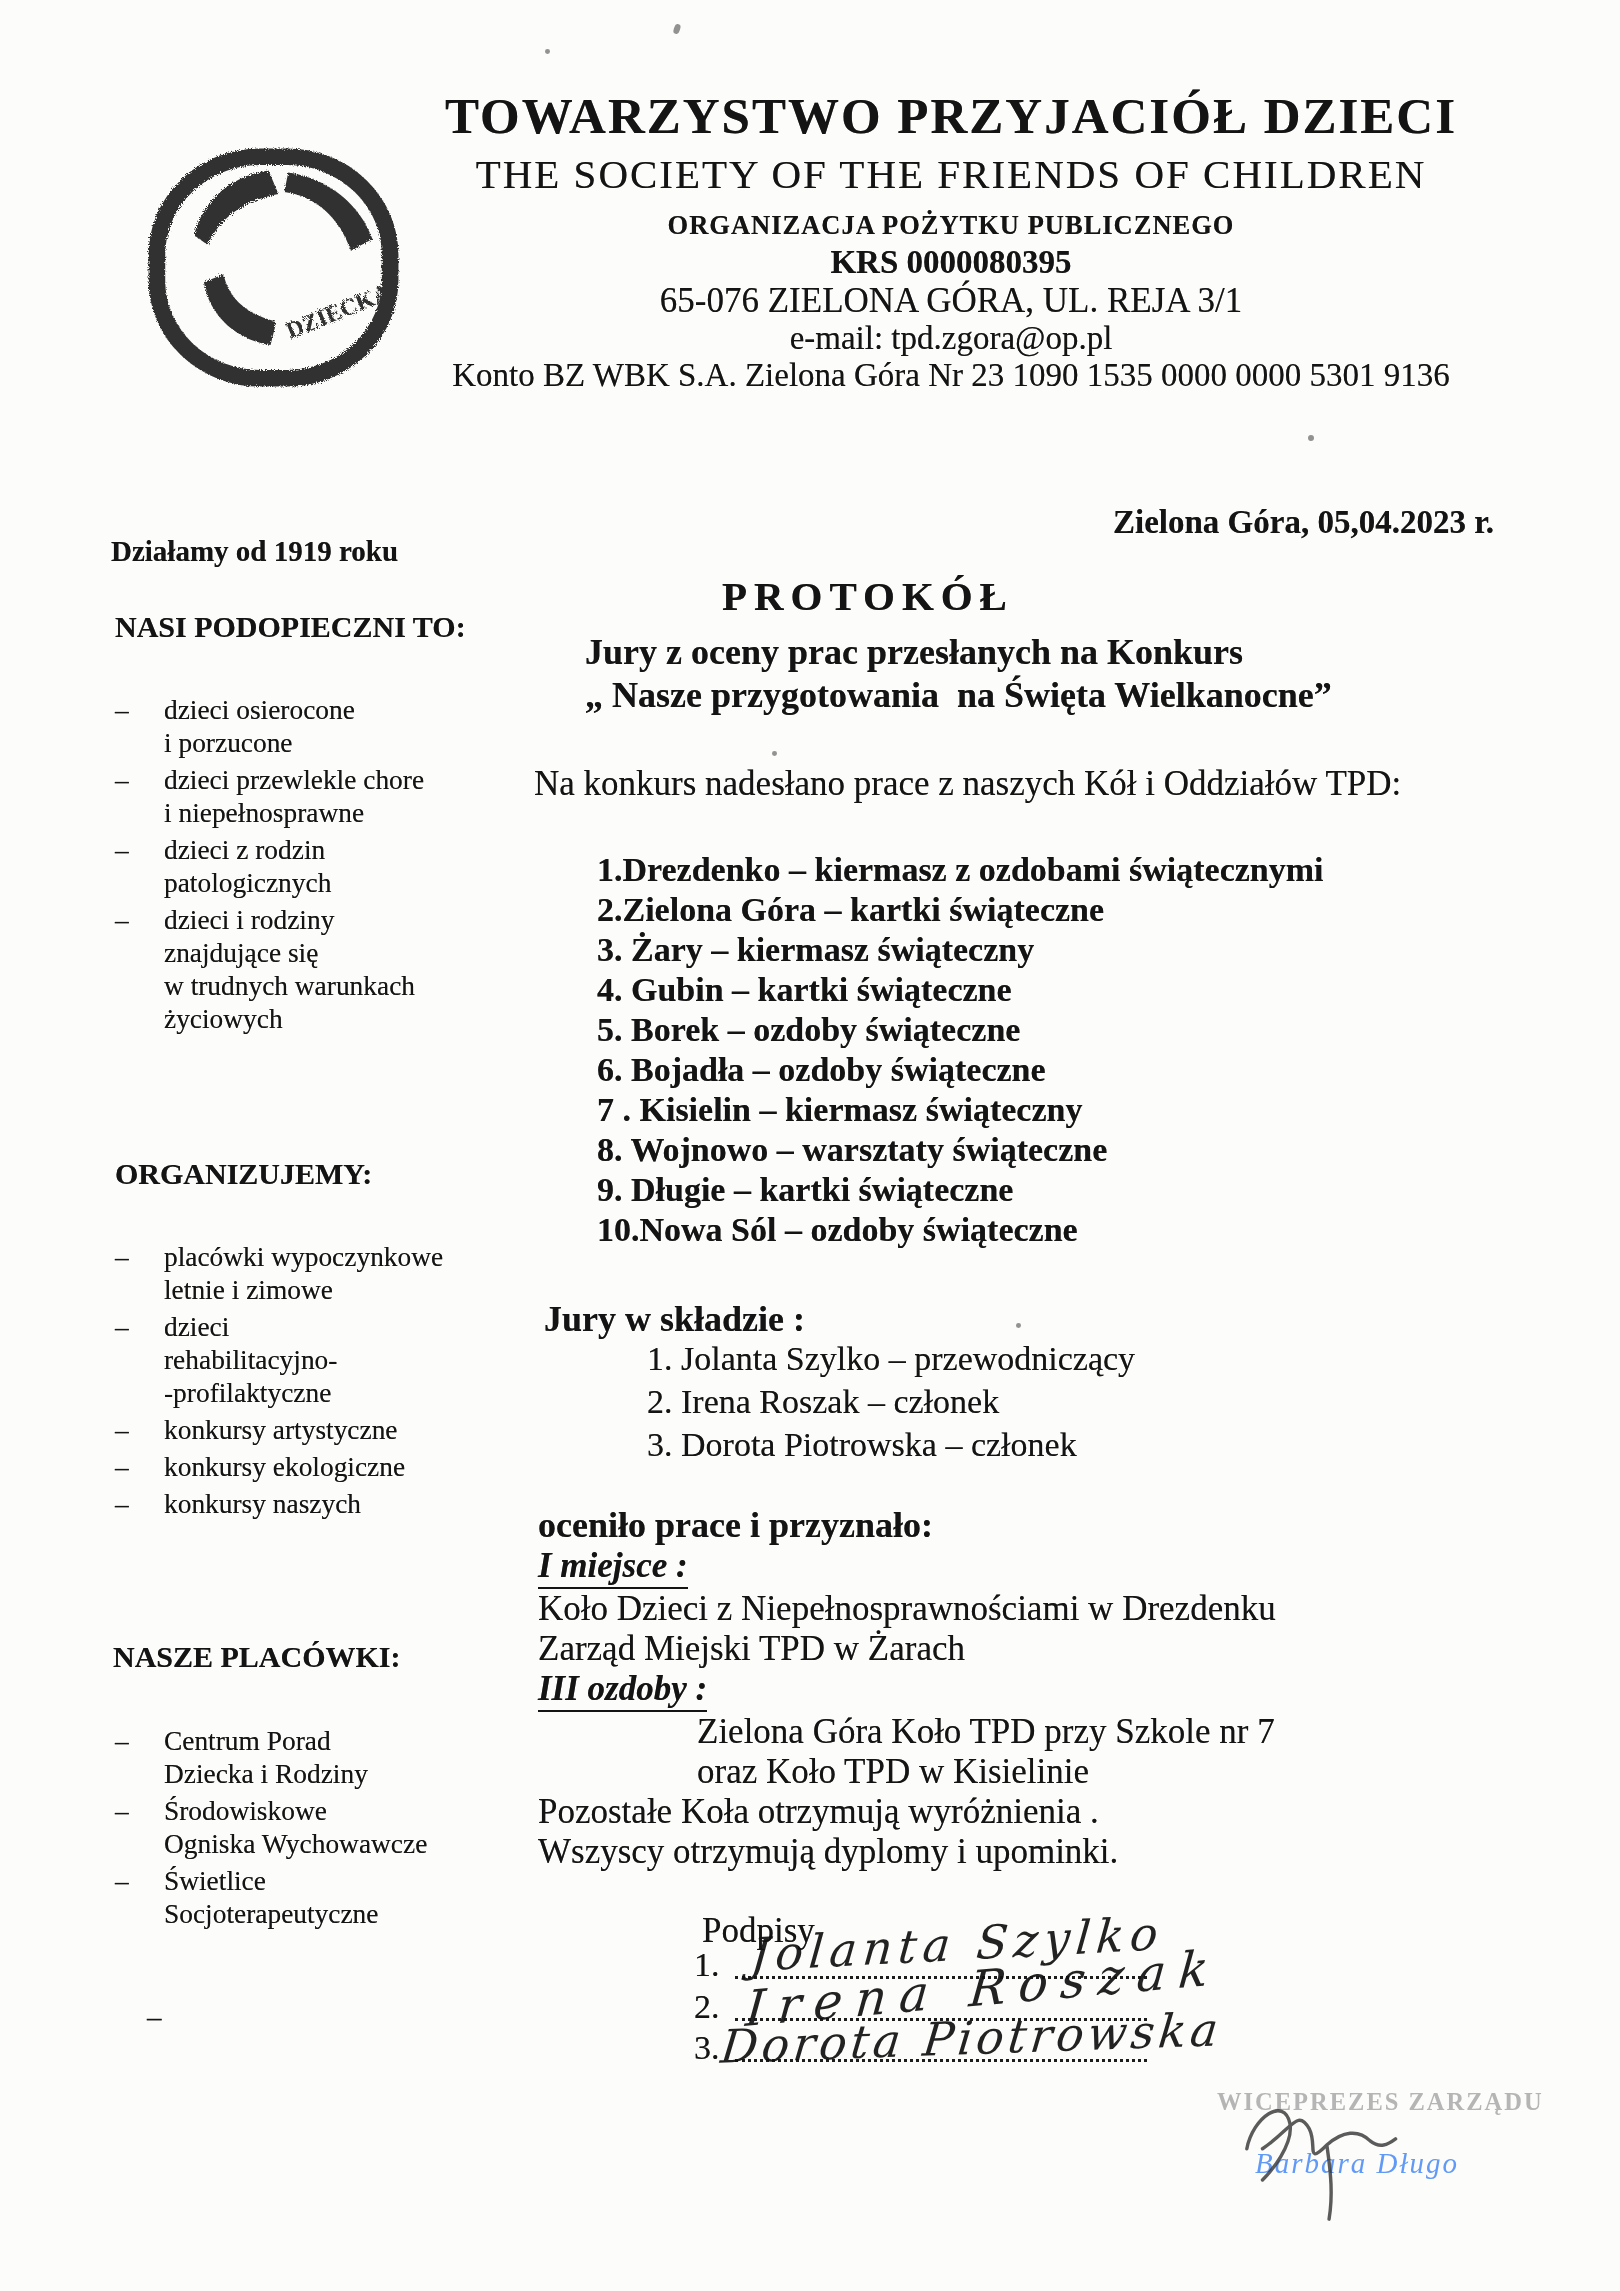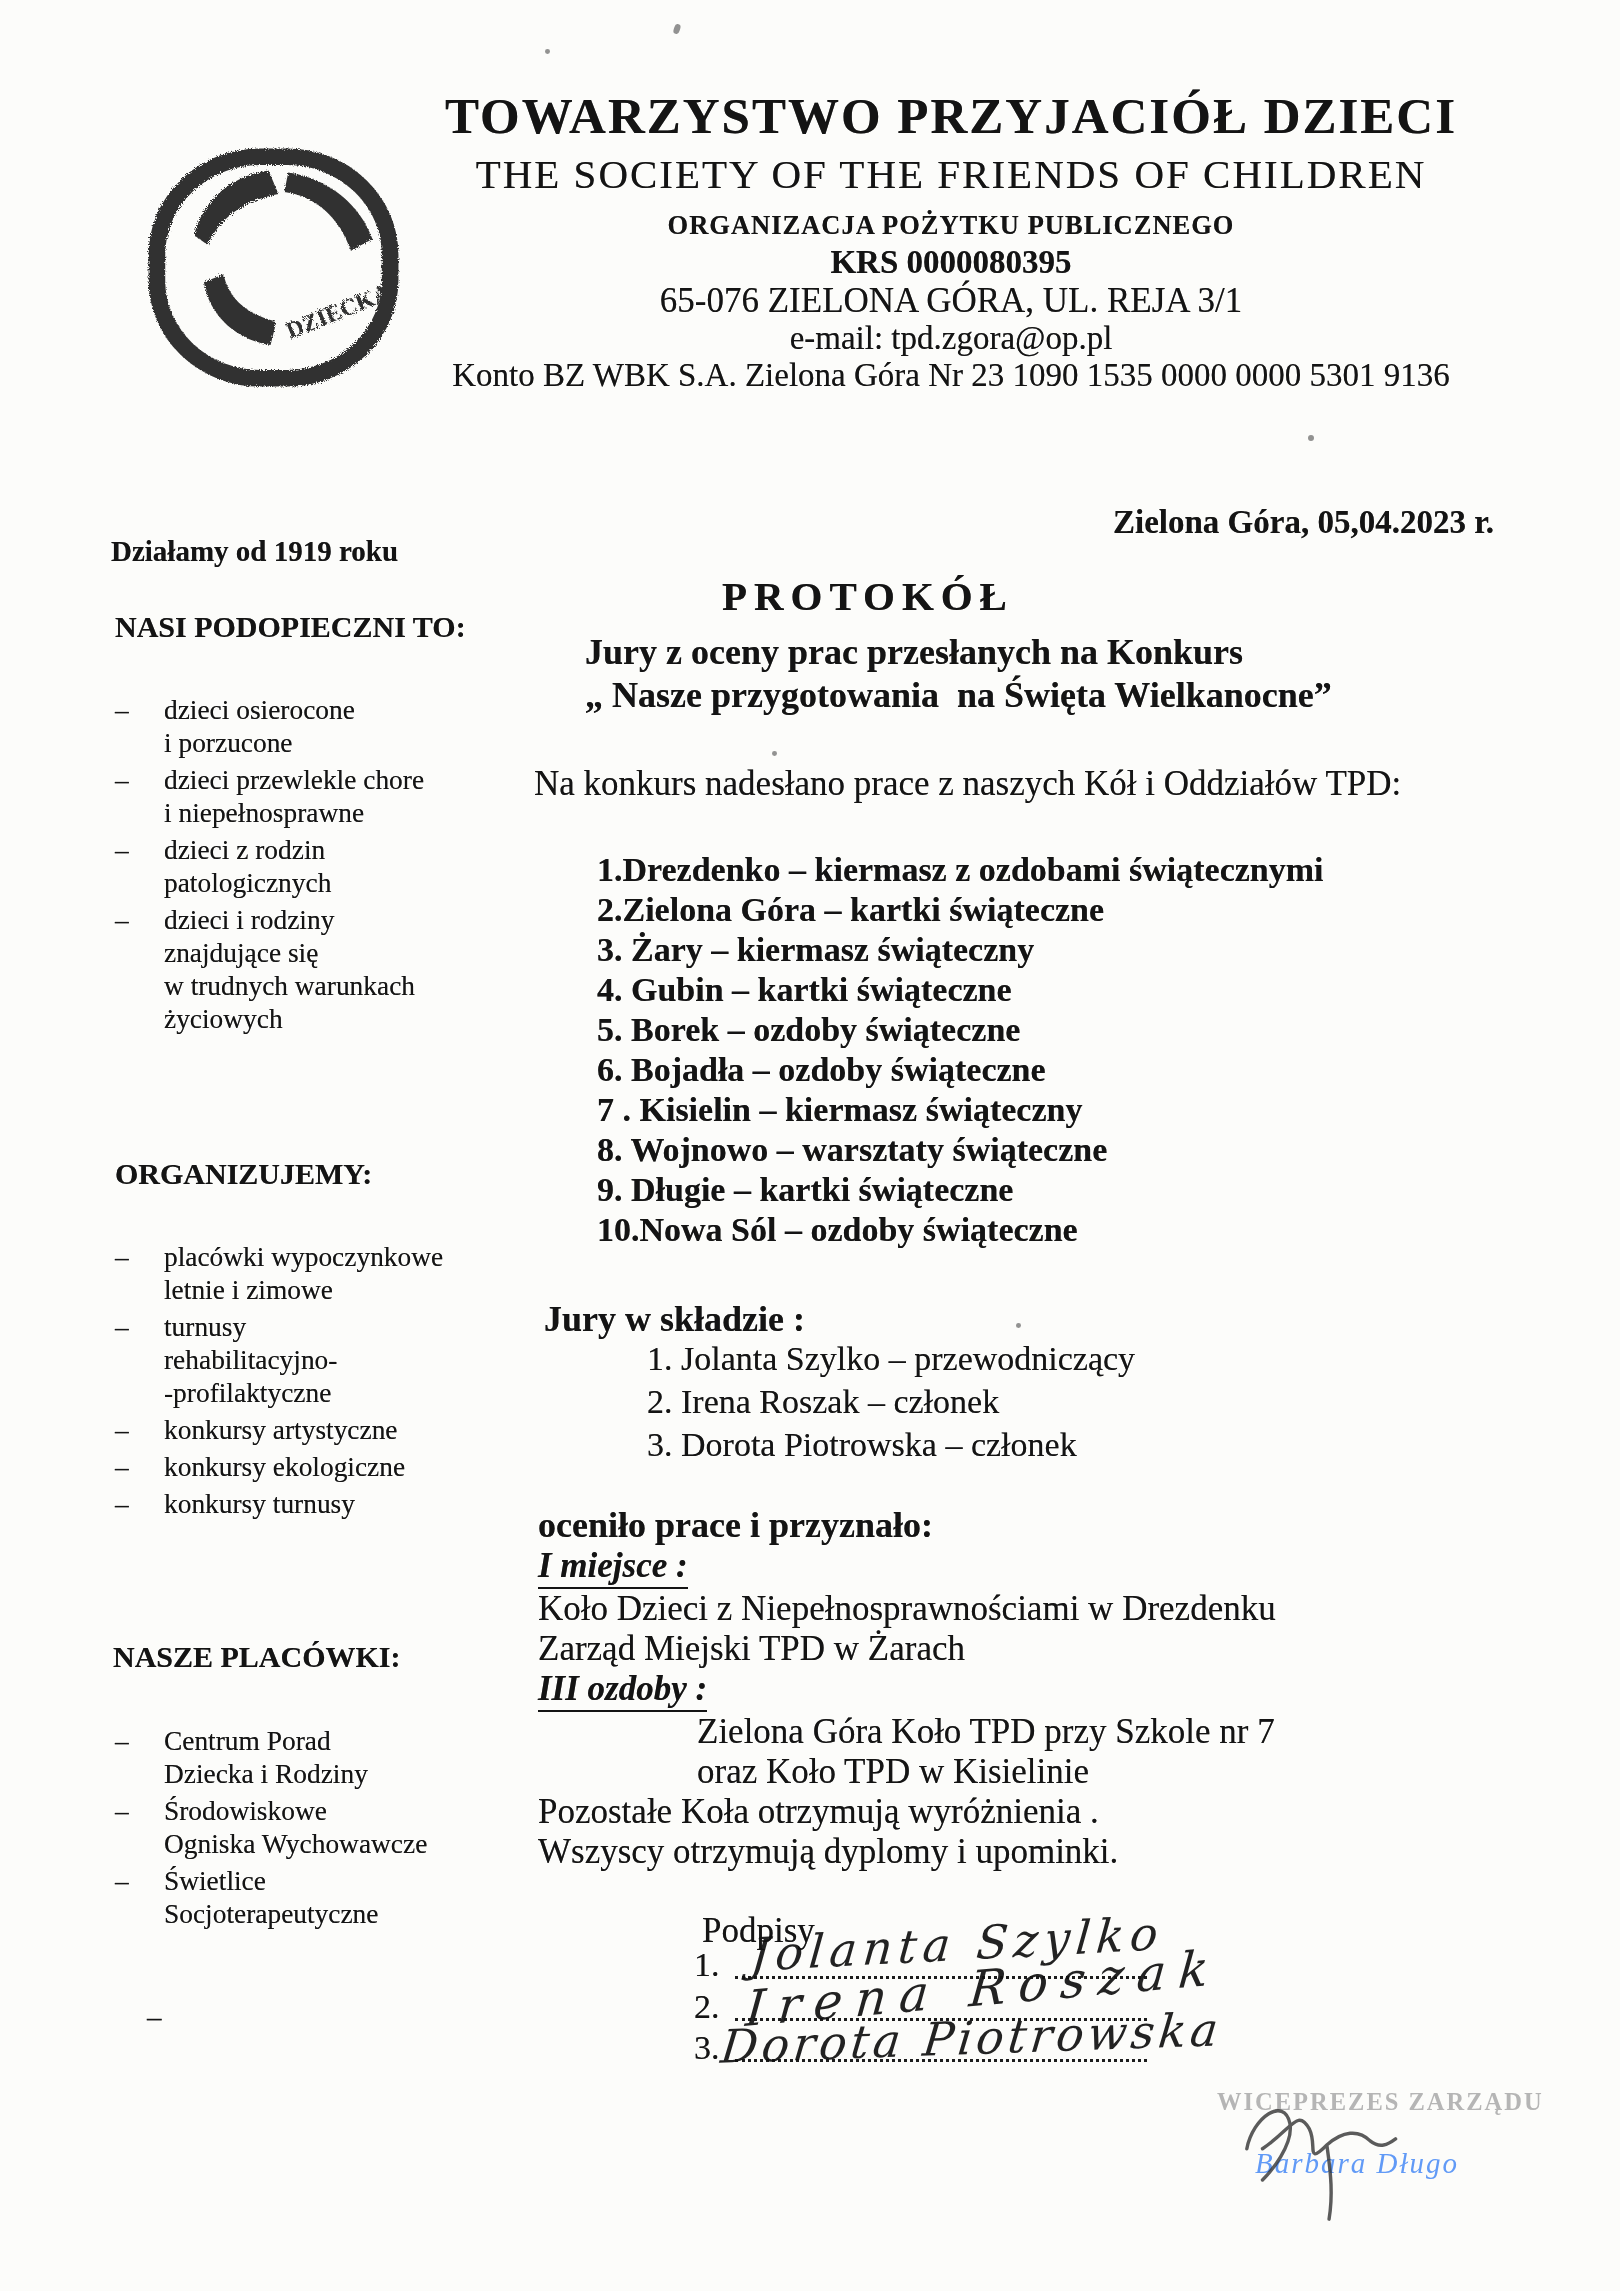--- a/index.html
+++ b/index.html
@@ -142,35 +142,35 @@
 
     <div class="sb-head2">ORGANIZUJEMY:</div>
     <div class="sb-list2">
       <div class="sb-item">
           <span class="dash">–</span>
           <span class="txt">placówki wypoczynkowe
 letnie i zimowe</span>
         </div>
       <div class="sb-item">
           <span class="dash">–</span>
-          <span class="txt">turnusy
+          <span class="txt">dzieci
 rehabilitacyjno-
 -profilaktyczne</span>
         </div>
       <div class="sb-item">
           <span class="dash">–</span>
           <span class="txt">konkursy artystyczne</span>
         </div>
       <div class="sb-item">
           <span class="dash">–</span>
           <span class="txt">konkursy ekologiczne</span>
         </div>
       <div class="sb-item">
           <span class="dash">–</span>
-          <span class="txt">konkursy turnusy</span>
+          <span class="txt">konkursy naszych</span>
         </div>
     </div>
 
     <div class="sb-head3">NASZE PLACÓWKI:</div>
     <div class="sb-list3">
       <div class="sb-item">
           <span class="dash">–</span>
           <span class="txt">Centrum Porad
 Dziecka i Rodziny</span>
         </div>

